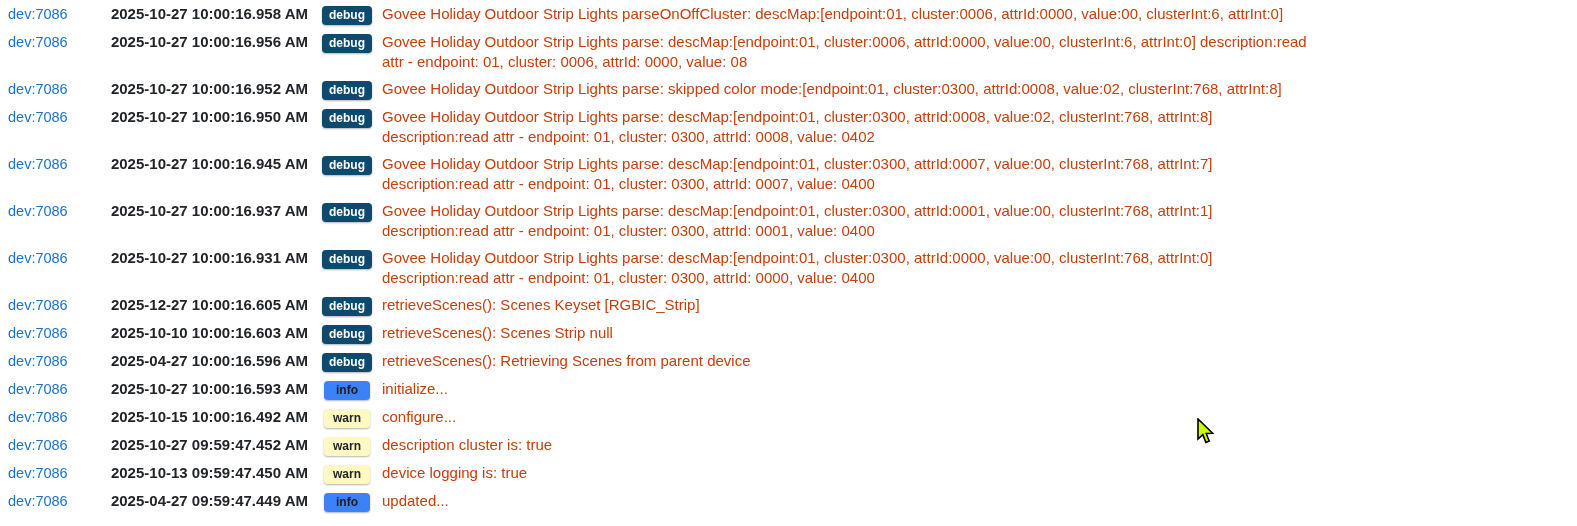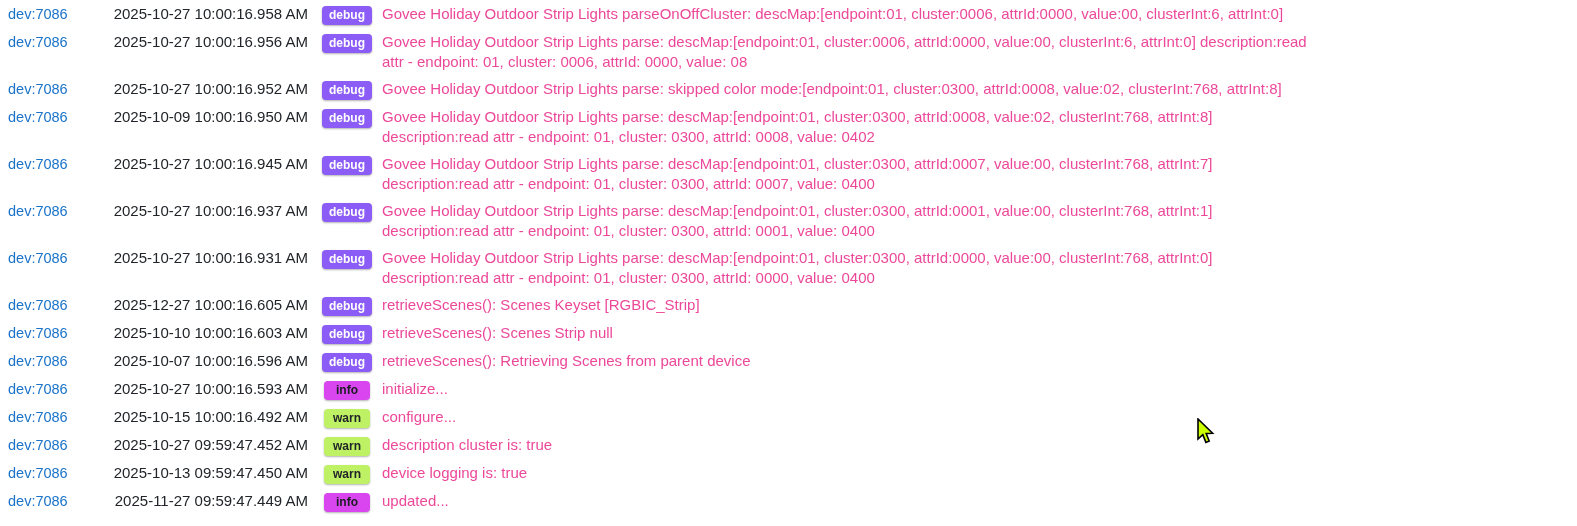--- a/index.html
+++ b/index.html
@@ -41,61 +41,62 @@
     font-size: 14.5px;
   }
 
   td.col-time {
     width: 212px;
     text-align: right;
     white-space: nowrap;
     font-size: 15px;
     color: #212529;
     padding-right: 12px !important;
+    font-weight: bold;
   }
 
   td.col-level {
     width: 62px;
     text-align: center;
     white-space: nowrap;
     padding-right: 8px !important;
   }
 
   td.col-msg {
     width: auto;
     padding-right: 6px !important;
     word-wrap: break-word;
     overflow-wrap: break-word;
-    color: #ec4899;
+    color: #c2410c;
     font-size: 15px;
     margin-left: 15px;
   }
 
   .badge {
     display: inline-block;
     min-width: 46px;
     padding: 2px 7px 3px 7px;
     border-radius: 4px;
     font-size: 12px;
     font-weight: bold;
     line-height: 14px;
     text-align: center;
     box-shadow: 0 1px 2px rgba(0,0,0,0.30);
   }
   .badge.debug {
-    background: #8b5cf6;
+    background: #0c4a6e;
     color: #ffffff;
   }
   .badge.info {
-    background: #d946ef;
+    background: #3b82f6;
     color: #1b1e21;
     text-align: center;
   }
   .badge.warn {
-    background: #bef264;
+    background: #fef9c3;
     color: #212529;
   }
 
   #cursor {
     position: absolute;
     left: 1197px;
     top: 418px;
     width: 20px;
     height: 28px;
     pointer-events: none;
@@ -119,21 +120,21 @@
         <td class="col-msg">Govee Holiday Outdoor Strip Lights parse: descMap:[endpoint:01, cluster:0006, attrId:0000, value:00, clusterInt:6, attrInt:0] description:read attr - endpoint: 01, cluster: 0006, attrId: 0000, value: 08</td>
       </tr>
       <tr class="log-row">
         <td class="col-device"><a href="#">dev:7086</a></td>
         <td class="col-time">2025-10-27 10:00:16.952 AM</td>
         <td class="col-level"><span class="badge debug">debug</span></td>
         <td class="col-msg">Govee Holiday Outdoor Strip Lights parse: skipped color mode:[endpoint:01, cluster:0300, attrId:0008, value:02, clusterInt:768, attrInt:8]</td>
       </tr>
       <tr class="log-row">
         <td class="col-device"><a href="#">dev:7086</a></td>
-        <td class="col-time">2025-10-09 10:00:16.950 AM</td>
+        <td class="col-time">2025-10-27 10:00:16.950 AM</td>
         <td class="col-level"><span class="badge debug">debug</span></td>
         <td class="col-msg">Govee Holiday Outdoor Strip Lights parse: descMap:[endpoint:01, cluster:0300, attrId:0008, value:02, clusterInt:768, attrInt:8] description:read attr - endpoint: 01, cluster: 0300, attrId: 0008, value: 0402</td>
       </tr>
       <tr class="log-row">
         <td class="col-device"><a href="#">dev:7086</a></td>
         <td class="col-time">2025-10-27 10:00:16.945 AM</td>
         <td class="col-level"><span class="badge debug">debug</span></td>
         <td class="col-msg">Govee Holiday Outdoor Strip Lights parse: descMap:[endpoint:01, cluster:0300, attrId:0007, value:00, clusterInt:768, attrInt:7] description:read attr - endpoint: 01, cluster: 0300, attrId: 0007, value: 0400</td>
       </tr>
       <tr class="log-row">
@@ -155,21 +156,21 @@
         <td class="col-msg">retrieveScenes(): Scenes Keyset [RGBIC_Strip]</td>
       </tr>
       <tr class="log-row">
         <td class="col-device"><a href="#">dev:7086</a></td>
         <td class="col-time">2025-10-10 10:00:16.603 AM</td>
         <td class="col-level"><span class="badge debug">debug</span></td>
         <td class="col-msg">retrieveScenes(): Scenes Strip null</td>
       </tr>
       <tr class="log-row">
         <td class="col-device"><a href="#">dev:7086</a></td>
-        <td class="col-time">2025-10-07 10:00:16.596 AM</td>
+        <td class="col-time">2025-04-27 10:00:16.596 AM</td>
         <td class="col-level"><span class="badge debug">debug</span></td>
         <td class="col-msg">retrieveScenes(): Retrieving Scenes from parent device</td>
       </tr>
       <tr class="log-row">
         <td class="col-device"><a href="#">dev:7086</a></td>
         <td class="col-time">2025-10-27 10:00:16.593 AM</td>
         <td class="col-level"><span class="badge info">info</span></td>
         <td class="col-msg">initialize...</td>
       </tr>
       <tr class="log-row">
@@ -185,21 +186,21 @@
         <td class="col-msg">description cluster is: true</td>
       </tr>
       <tr class="log-row">
         <td class="col-device"><a href="#">dev:7086</a></td>
         <td class="col-time">2025-10-13 09:59:47.450 AM</td>
         <td class="col-level"><span class="badge warn">warn</span></td>
         <td class="col-msg">device logging is: true</td>
       </tr>
       <tr class="log-row">
         <td class="col-device"><a href="#">dev:7086</a></td>
-        <td class="col-time">2025-11-27 09:59:47.449 AM</td>
+        <td class="col-time">2025-04-27 09:59:47.449 AM</td>
         <td class="col-level"><span class="badge info">info</span></td>
         <td class="col-msg">updated...</td>
       </tr>
     </tbody>
 </table>
 
 <div id="cursor" style="left: 1197px; top: 418px;">
   <svg width="20" height="28" viewBox="0 0 20 28" xmlns="http://www.w3.org/2000/svg">
     <path d="M1 1 L1 21 L5.8 16.6 L8.9 24.4 L12.2 23.0 L9.2 15.5 L15.6 15.3 Z" fill="#ccff00" stroke="#000000" stroke-width="1.6" stroke-linejoin="miter"></path>
   </svg>

